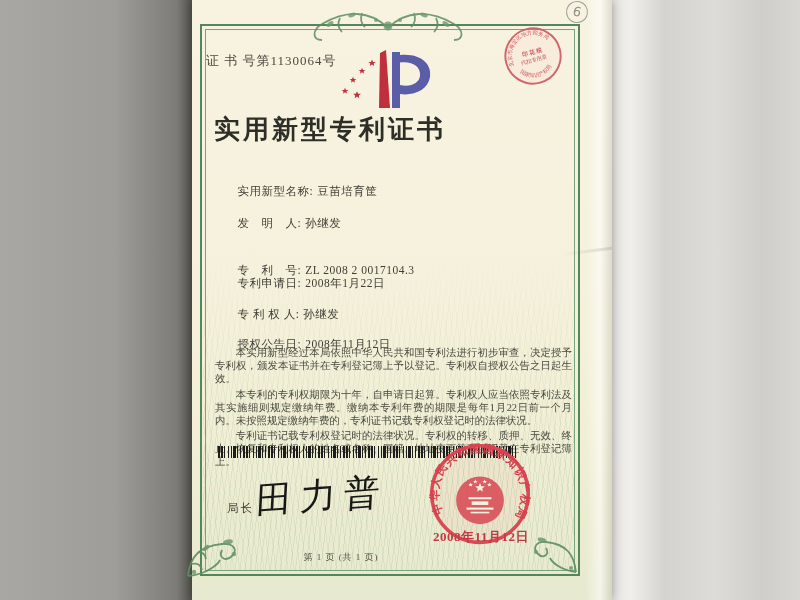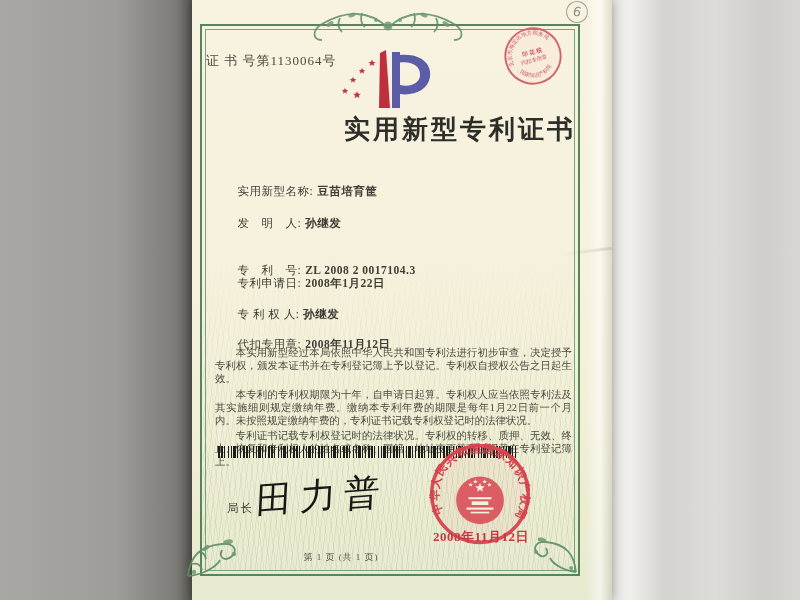--- a/index.html
+++ b/index.html
@@ -26,25 +26,25 @@
     border:1px solid #79a37c;}
   
   .guilloche{position:absolute;left:203px;top:252px;width:371px;height:318px;
     background:
       repeating-linear-gradient(97deg,rgba(125,172,130,.16) 0 1px,rgba(0,0,0,0) 1px 5px),
       repeating-linear-gradient(83deg,rgba(125,172,130,.13) 0 1px,rgba(0,0,0,0) 1px 6px);
     -webkit-mask-image:linear-gradient(to bottom,transparent 0%,#000 65%);
     mask-image:linear-gradient(to bottom,transparent 0%,#000 65%);}
   
   .cert-no{position:absolute;left:206px;top:52px;font-size:13px;letter-spacing:1px;color:#4a493f;}
-  .title{position:absolute;left:200px;top:112px;width:376px;text-align:right;
-    font-size:26px;font-weight:bold;letter-spacing:3px;color:#2e2e29;}
+  .title{position:absolute;left:200px;top:112px;width:376px;text-align:left;
+    font-size:26px;font-weight:bold;letter-spacing:3px;color:#2e2e29;padding-left:14px;}
   .logo{position:absolute;left:328px;top:50px;width:112px;height:64px;}
   .field-row{position:absolute;left:224px;font-size:11.5px;color:#3f3e36;letter-spacing:.5px;white-space:pre;}
-  .field-row .val{margin-left:4px;font-weight:bold;}
+  .field-row .val{margin-left:4px;}
   .paras{position:absolute;left:215px;top:347px;width:357px;font-size:10.4px;
     line-height:12.9px;color:#4b4a40;text-align:justify;}
   .paras p{margin:0 0 3px 0;text-indent:2em;}
   .barcode{position:absolute;left:218px;top:446px;width:298px;height:12px;
     background:repeating-linear-gradient(90deg,
       #1d1d1b 0 1.5px,transparent 1.5px 2.5px,
       #1d1d1b 2.5px 5px,transparent 5px 6px,
       #1d1d1b 6px 7px,transparent 7px 9.5px,
       #1d1d1b 9.5px 10.5px,transparent 10.5px 12.5px);}
   .director{position:absolute;left:227px;top:501px;font-size:11.5px;color:#3f3e36;letter-spacing:2px;font-family:Liberation Mono, monospace;}
@@ -150,21 +150,21 @@
   <div class="field-row" style="top:251px;">
     <span>专　利　号:</span><span class="val">ZL 2008 2 0017104.3</span>
   </div>
   <div class="field-row" style="top:264px;text-align:right;">
     <span>专利申请日:</span><span class="val">2008年1月22日</span>
   </div>
   <div class="field-row" style="top:295px;">
     <span>专 利 权 人:</span><span class="val">孙继发</span>
   </div>
   <div class="field-row" style="top:325px;">
-    <span>代扣专用章:</span><span class="val">2008年11月12日</span>
+    <span>授权公告日:</span><span class="val">2008年11月12日</span>
   </div>
 
   <div class="paras">
     <p>本实用新型经过本局依照中华人民共和国专利法进行初步审查，决定授予专利权，颁发本证书并在专利登记簿上予以登记。专利权自授权公告之日起生效。</p>
     <p>本专利的专利权期限为十年，自申请日起算。专利权人应当依照专利法及其实施细则规定缴纳年费。缴纳本专利年费的期限是每年1月22日前一个月内。未按照规定缴纳年费的，专利证书记载专利权登记时的法律状况。</p>
     <p>专利证书记载专利权登记时的法律状况。专利权的转移、质押、无效、终止、恢复和专利权人的姓名或名称、国籍、地址变更等事项记载在专利登记簿上。</p>
   </div>
 
   <div class="barcode"></div>
 

